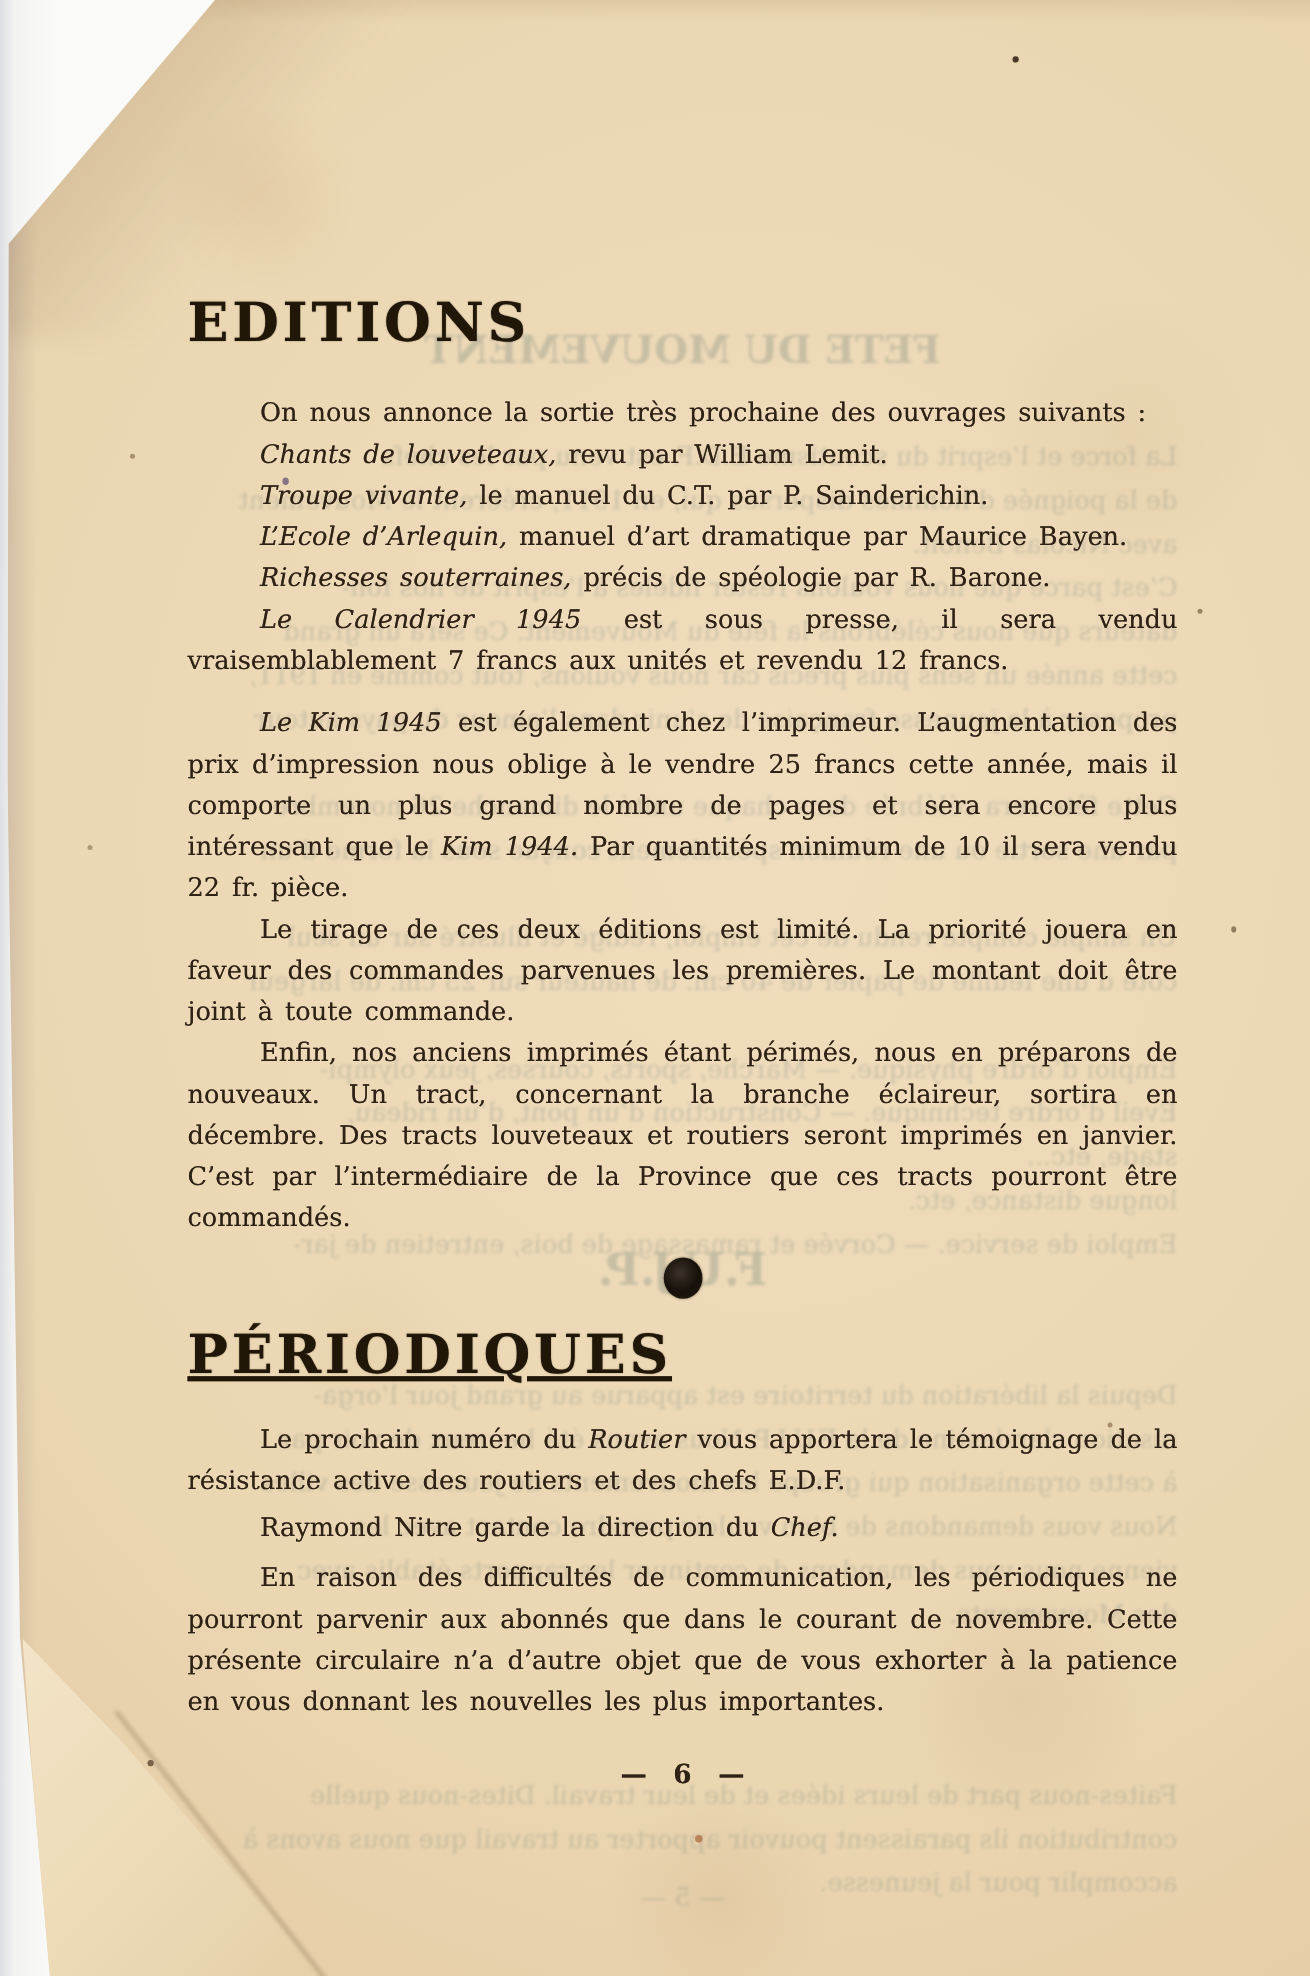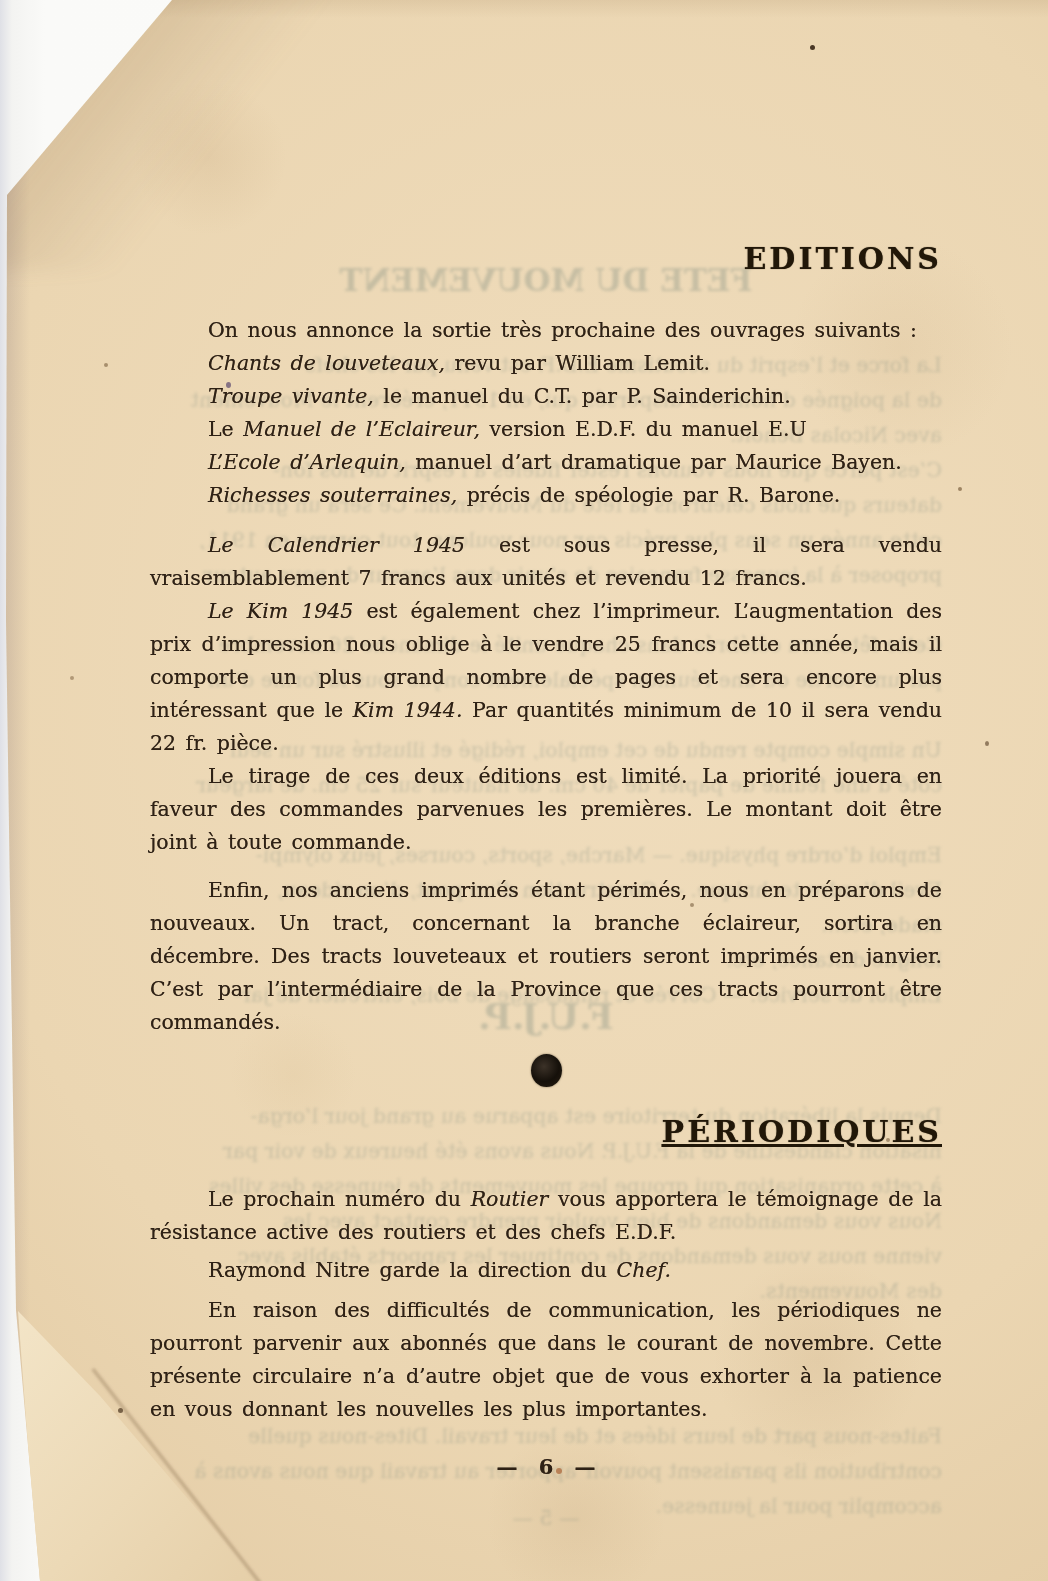--- a/index.html
+++ b/index.html
@@ -51,21 +51,21 @@
   .ghost.b{font-weight:bold;opacity:.30;}
   .ghost.c{text-align:center;}
   
   .content{
     position:absolute;left:150px;top:234px;width:792px;
     color:#2e2115;font-size:20.5px;line-height:33px;
     text-align:justify;word-spacing:3px;
     text-shadow:0 0 .5px rgba(46,33,21,.65);
   }
   .heading{
-    font-size:30px;line-height:50px;letter-spacing:3px;text-align:right;
+    font-size:43px;line-height:50px;letter-spacing:3px;text-align:left;
     font-weight:bold;color:#211708;margin:0 0 30px 0;text-indent:0;word-spacing:0;
     text-shadow:0 0 1px rgba(33,23,8,.7);
   }
   .heading.h2{margin:20px 0 26px 0;text-decoration:underline;}
   .section-body p{margin:0;text-indent:58px;}
   [data-section="0"] p:nth-child(7){margin-top:17px;}
   [data-section="0"] p:nth-child(8){margin-top:0;}
   [data-section="0"] p:nth-child(9){}
   [data-section="0"] p:nth-child(10){margin-top:15px;}
   [data-section="1"] p:nth-child(2){margin-top:5px;}
@@ -126,21 +126,20 @@
       <div class="ghost" style="top: 1490px;">accomplir pour la jeunesse.</div>
       <div class="ghost c" style="top: 1502px;">— 5 —</div>
     </div>
 
   <div class="content">
     <h1 class="heading">EDITIONS</h1>
     <div class="section-body" data-section="0">
         <p><span>On nous annonce la sortie très prochaine des ouvrages suivants :</span></p>
         <p><em>Chants de louveteaux,</em><span> revu par William Lemit.</span></p>
         <p><em>Troupe vivante,</em><span> le manuel du C.T. par P. Sainderichin.</span></p>
-        <p><span>Le </span><em>Manuel de l’Eclaireur,</em><span> version E.D.F. du manuel E.U</span></p>
         <p><em>L’Ecole d’Arlequin,</em><span> manuel d’art dramatique par Maurice Bayen.</span></p>
         <p><em>Richesses souterraines,</em><span> précis de spéologie par R. Barone.</span></p>
         <p><em>Le Calendrier 1945</em><span> est sous presse, il sera vendu vraisemblablement 7 francs aux unités et revendu 12 francs.</span></p>
         <p><em>Le Kim 1945</em><span> est également chez l’imprimeur. L’augmentation des prix d’impression nous oblige à le vendre 25 francs cette année, mais il comporte un plus grand nombre de pages et sera encore plus intéressant que le </span><em>Kim 1944.</em><span> Par quantités minimum de 10 il sera vendu 22 fr. pièce.</span></p>
         <p><span>Le tirage de ces deux éditions est limité. La priorité jouera en faveur des commandes parvenues les premières. Le montant doit être joint à toute commande.</span></p>
         <p><span>Enfin, nos anciens imprimés étant périmés, nous en préparons de nouveaux. Un tract, concernant la branche éclaireur, sortira en décembre. Des tracts louveteaux et routiers seront imprimés en janvier. C’est par l’intermédiaire de la Province que ces tracts pourront être commandés.</span></p>
       </div>
 
     <div class="ornament"></div>
 

